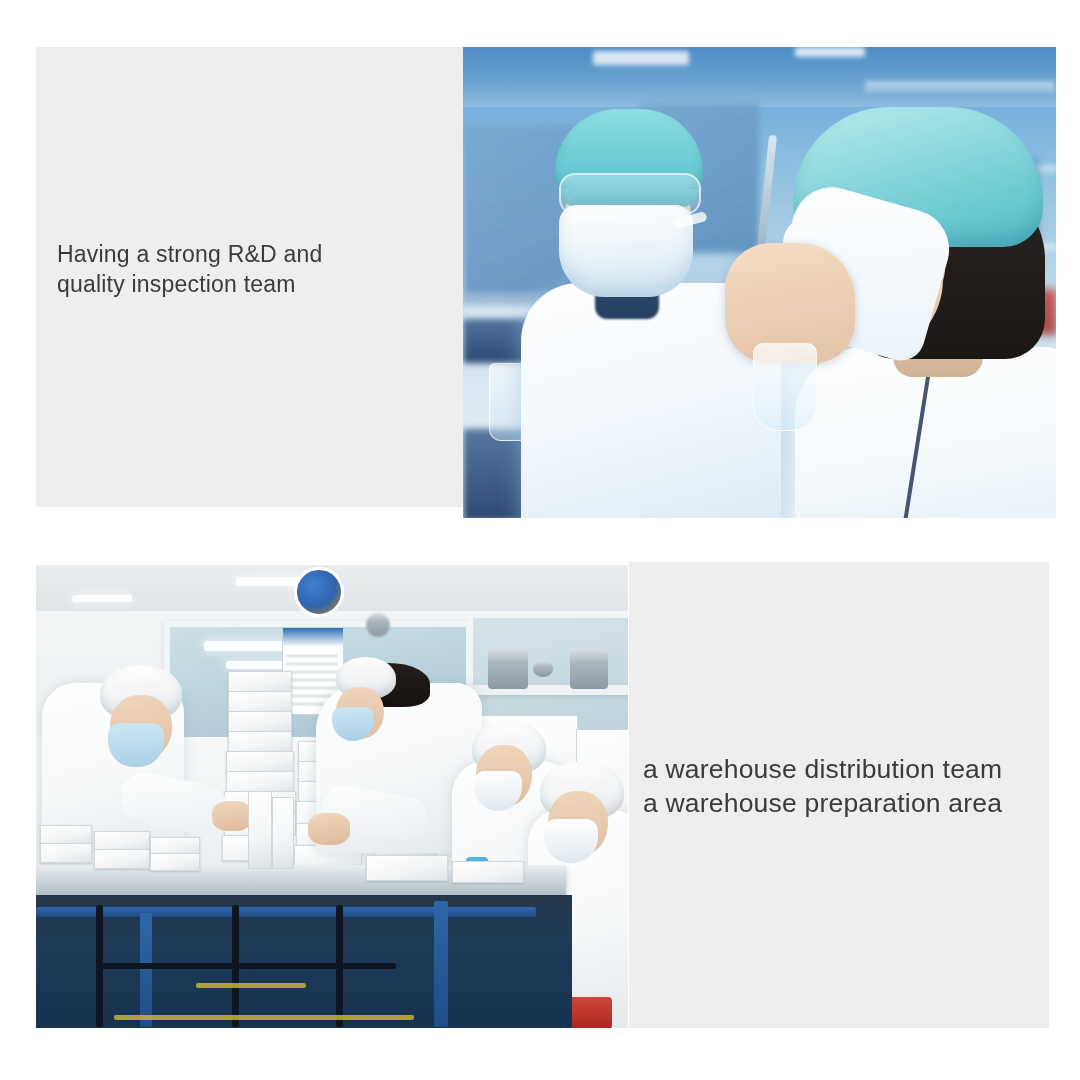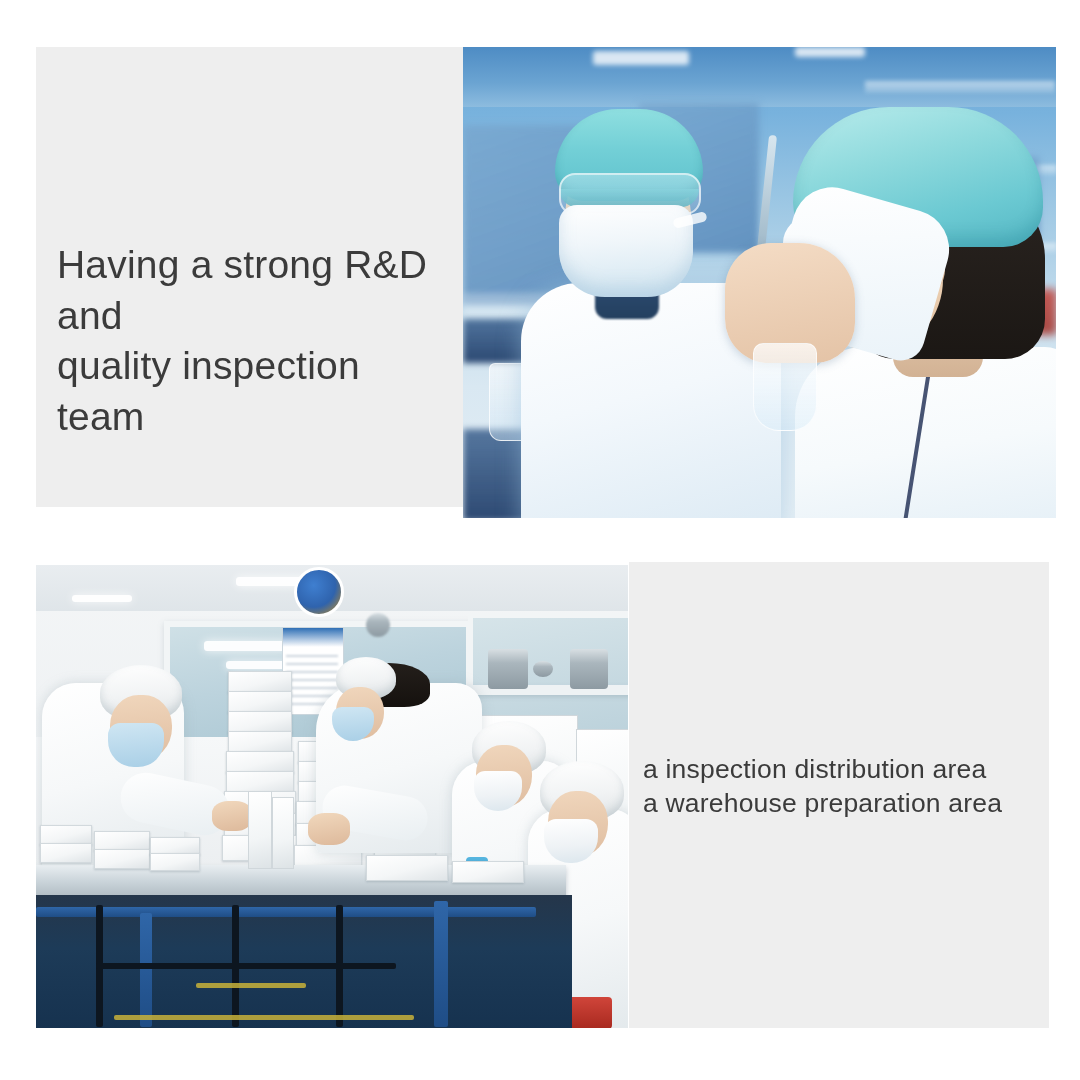--- a/index.html
+++ b/index.html
@@ -37,21 +37,21 @@
     color: #3b3b3b;
     font-weight: 400;
     letter-spacing: 0.2px;
     line-height: 1.30;
     white-space: pre-line;
   }
 
   
   #top-panel  { left: 36px;  top: 47px;  width: 432px; height: 460px; }
   #top-photo  { left: 463px; top: 47px;  width: 593px; height: 471px; }
-  #top-caption{ left: 57px;  top: 240px; width: 400px; font-size: 39px; }
+  #top-caption{ left: 57px;  top: 240px; width: 400px; font-size: 23px; }
 
   
   #bottom-photo  { left: 36px;  top: 565px; width: 592px; height: 463px; }
   #bottom-panel  { left: 629px; top: 562px; width: 420px; height: 466px; }
   #bottom-caption{ left: 643px; top: 752px; width: 410px; font-size: 26.5px; }
 
   
   
   
   .lab-bg {
@@ -471,16 +471,16 @@
     <div class="box" style="left:4px;top:260px;width:50px;height:18px;"></div>
     <div class="box" style="left:4px;top:278px;width:50px;height:18px;"></div>
     <div class="box-tall" style="left:212px;top:226px;width:22px;height:76px;"></div>
     <div class="box-tall" style="left:236px;top:232px;width:20px;height:70px;"></div>
     <div class="box" style="left:330px;top:290px;width:80px;height:24px;"></div>
     <div class="box" style="left:416px;top:296px;width:70px;height:20px;"></div>
   </div>
 
   <div class="panel" id="bottom-panel"></div>
 
-  <div class="caption" id="bottom-caption">a inspection distribution area
+  <div class="caption" id="bottom-caption">a warehouse distribution team
 a warehouse preparation area</div>
 
 </div>
 
 </body></html>

